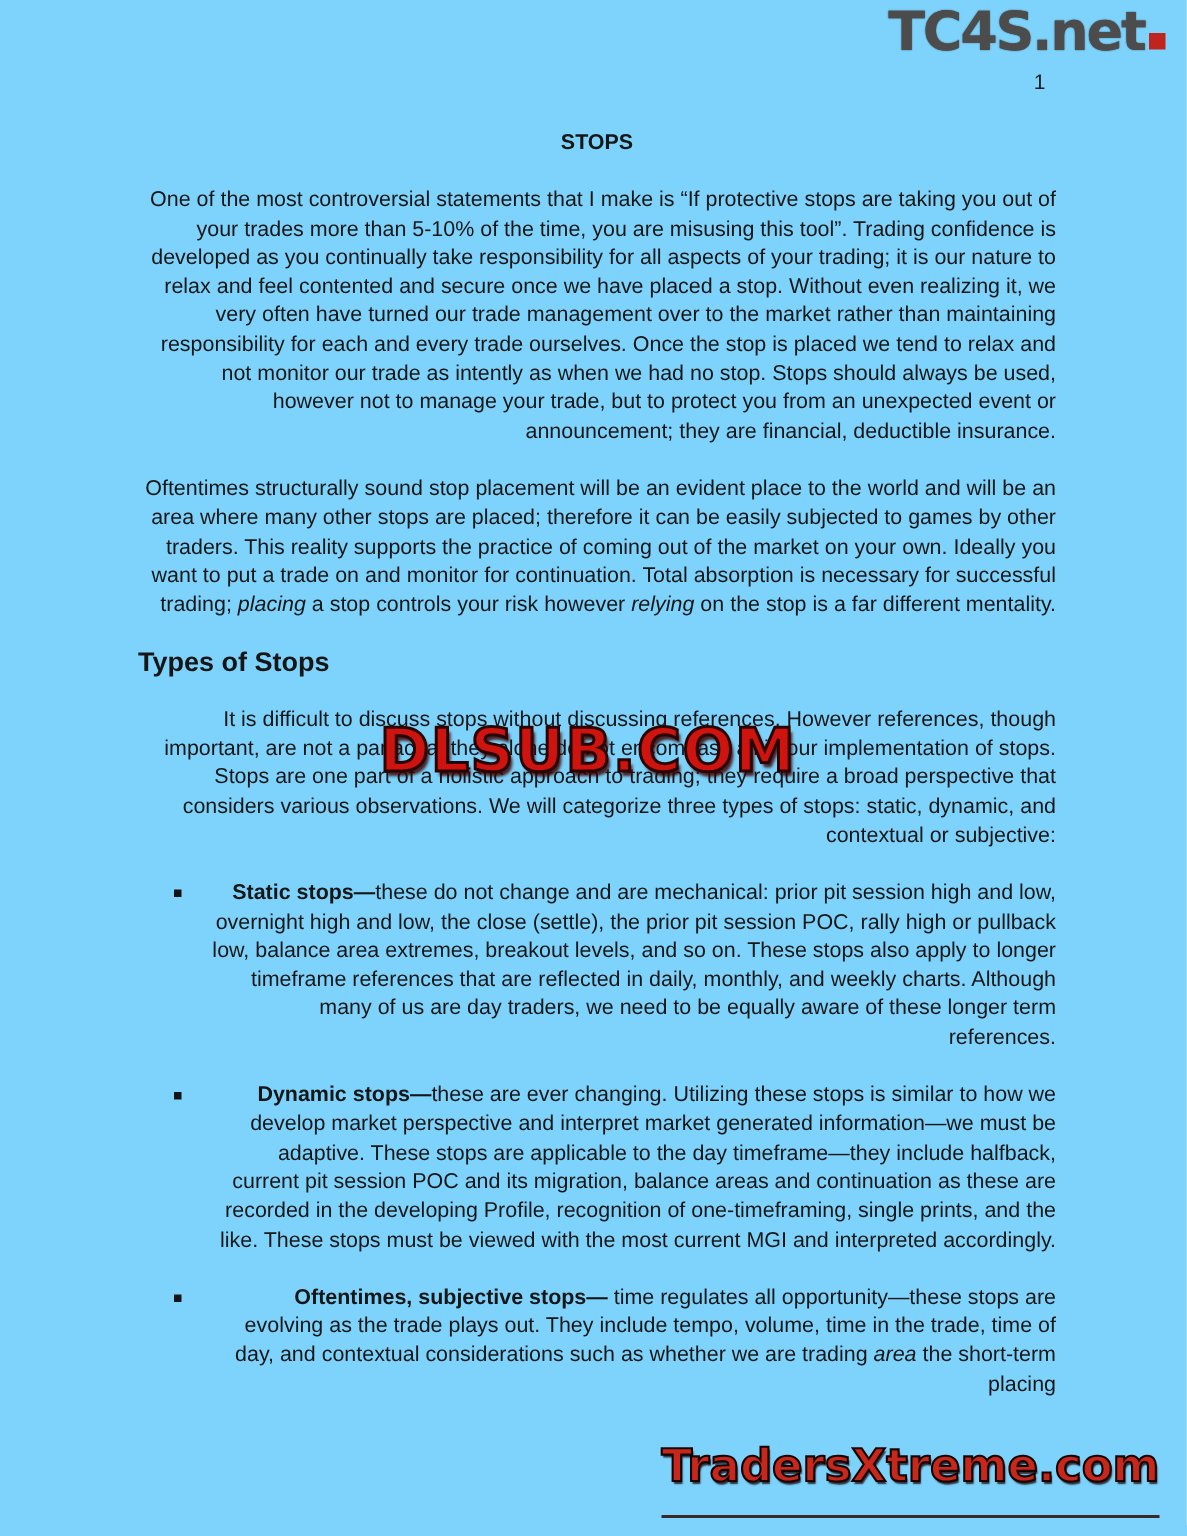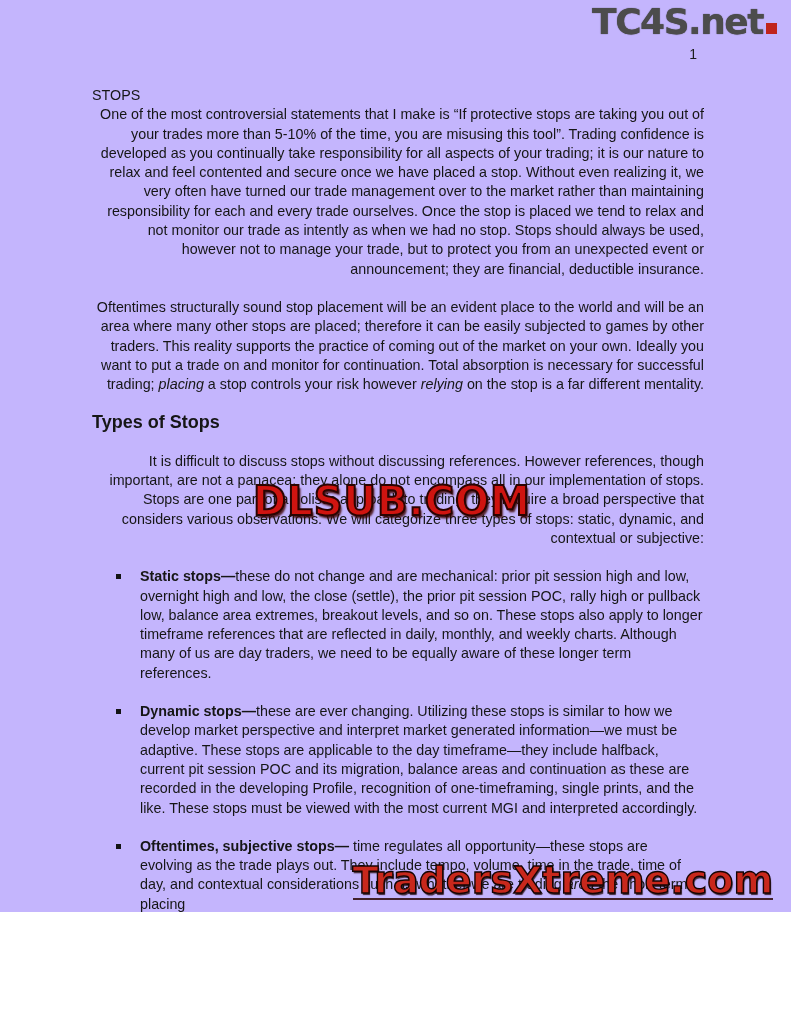--- a/index.html
+++ b/index.html
@@ -4,21 +4,21 @@
 <style>
   * { margin:0; padding:0; box-sizing:border-box; }
   html,body { width:791px; height:1024px; }
   body {
     background:#ffffff;
     font-family:"Liberation Sans", sans-serif;
     color:#161616;
     position:relative;
     overflow:hidden;
   }
-  .page { position:relative; width:791px; height:912px; background:#c4b5fd; }
+  .page { position:relative; width:791px; height:1024px; background:#7dd3fc; }
 
   
   .logo {
     position:absolute; top:2px; right:14px;
     font-family:"DejaVu Sans", sans-serif;
     font-weight:bold; font-size:36px; line-height:40px;
     color:#4c4c4c; letter-spacing:-1.5px;
     text-shadow:0 0 1px #3a3a3a;
     white-space:nowrap;
   }
@@ -26,52 +26,52 @@
   .page-number {
     position:absolute; top:46px; right:94px;
     font-size:14px; color:#1d1d1d;
   }
 
   
   .content {
     position:absolute; top:86px; left:92px; width:612px;
     font-size:14.3px; line-height:19.3px;
   }
-  .title { text-align:left; font-weight:normal; font-size:14.3px; }
+  .title { text-align:center; font-weight:bold; font-size:14.3px; margin-bottom:19px; }
   .para { margin-bottom:19px; text-align:right; }
   .section-heading { font-size:18px; font-weight:bold; margin-bottom:19px; }
   em { }
   strong { font-weight:bold; }
 
   
   .bullets { list-style:none; margin-left:24px; }
-  .bullets li { display:flex; margin-bottom:19px; }
+  .bullets li { display:flex; margin-bottom:19px;text-align:right; }
   .marker-cell { flex:0 0 24px; padding-top:7px; }
   .marker-square { display:block; width:5px; height:5px; background:#141414; }
   .bullet-text { flex:1; }
 
   
   .dlsub {
     position:absolute; left:253px; top:479px;
     font-family:"DejaVu Sans", sans-serif;
     font-weight:bold; font-size:40px; line-height:44px;
     color:#cf1410; letter-spacing:1px;
     -webkit-text-stroke:2px #2a0402;
     text-shadow:2px 3px 2px rgba(60,5,2,0.85);
     white-space:nowrap;
   }
   .footer-mark {
     position:absolute; right:18px; bottom:12px;
     font-family:"DejaVu Sans", sans-serif;
-    font-weight:bold; font-size:38px; line-height:34px;
+    font-weight:bold; font-size:30px; line-height:34px;
     color:#c8281c; letter-spacing:0px;
     -webkit-text-stroke:1.4px #140404;
     text-shadow:1px 2px 1px rgba(30,5,3,0.8);
     border-bottom:2px solid rgba(45,8,5,0.85);
-    padding-bottom:1px;
+    padding-bottom:15px;
     white-space:nowrap;
   }
 </style>
 </head>
 <body>
 
 <div class="page">
 
   <div class="logo">
     <span>TC4S.net</span><span class="logo-square"></span>

